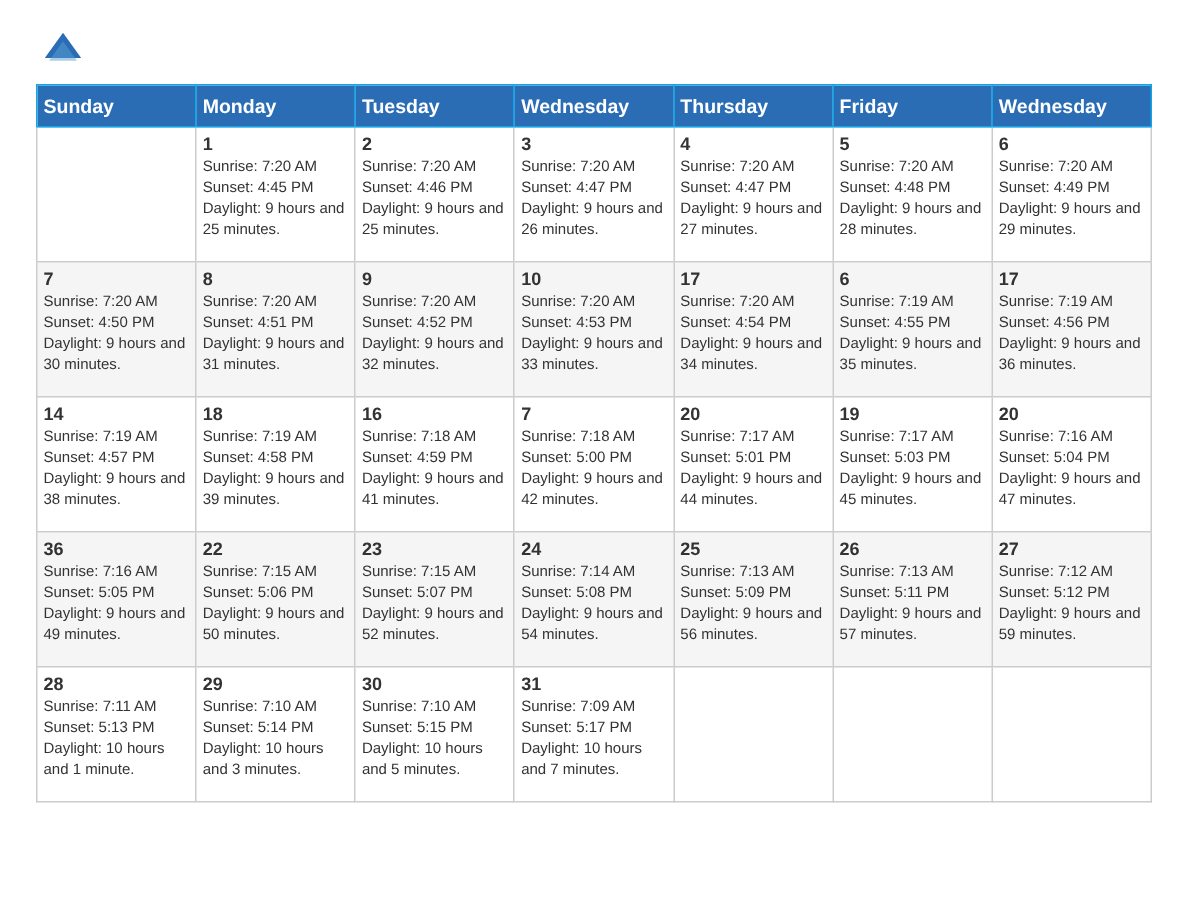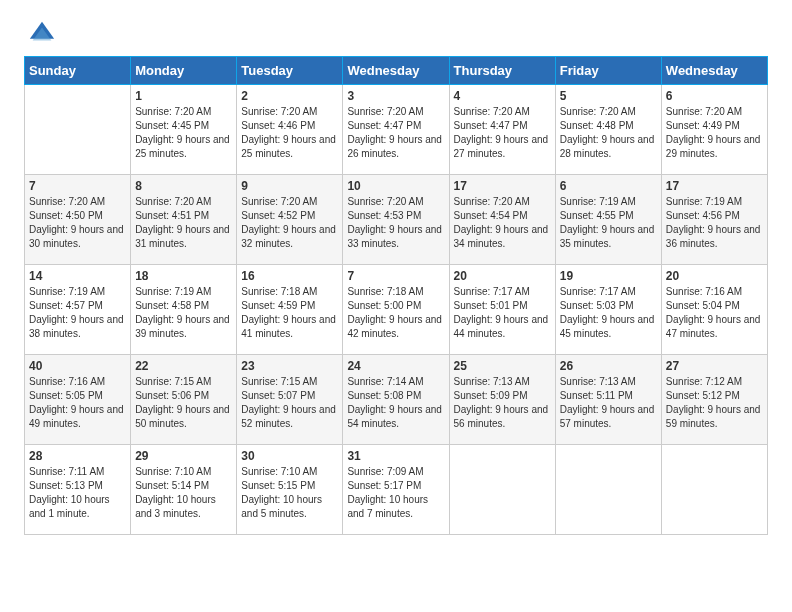--- a/index.html
+++ b/index.html
@@ -249,21 +249,21 @@
         </td>
         <td>
           <span class="day-number">20</span>
         <div class="day-info">
           Sunrise: 7:16 AM<br>Sunset: 5:04 PM<br>Daylight: 9 hours and 47 minutes.
         </div>
         </td>
       </tr>
       <tr>
         <td>
-          <span class="day-number">40</span>
+          <span class="day-number">36</span>
         <div class="day-info">
           Sunrise: 7:16 AM<br>Sunset: 5:05 PM<br>Daylight: 9 hours and 49 minutes.
         </div>
         </td>
         <td>
           <span class="day-number">22</span>
         <div class="day-info">
           Sunrise: 7:15 AM<br>Sunset: 5:06 PM<br>Daylight: 9 hours and 50 minutes.
         </div>
         </td>

